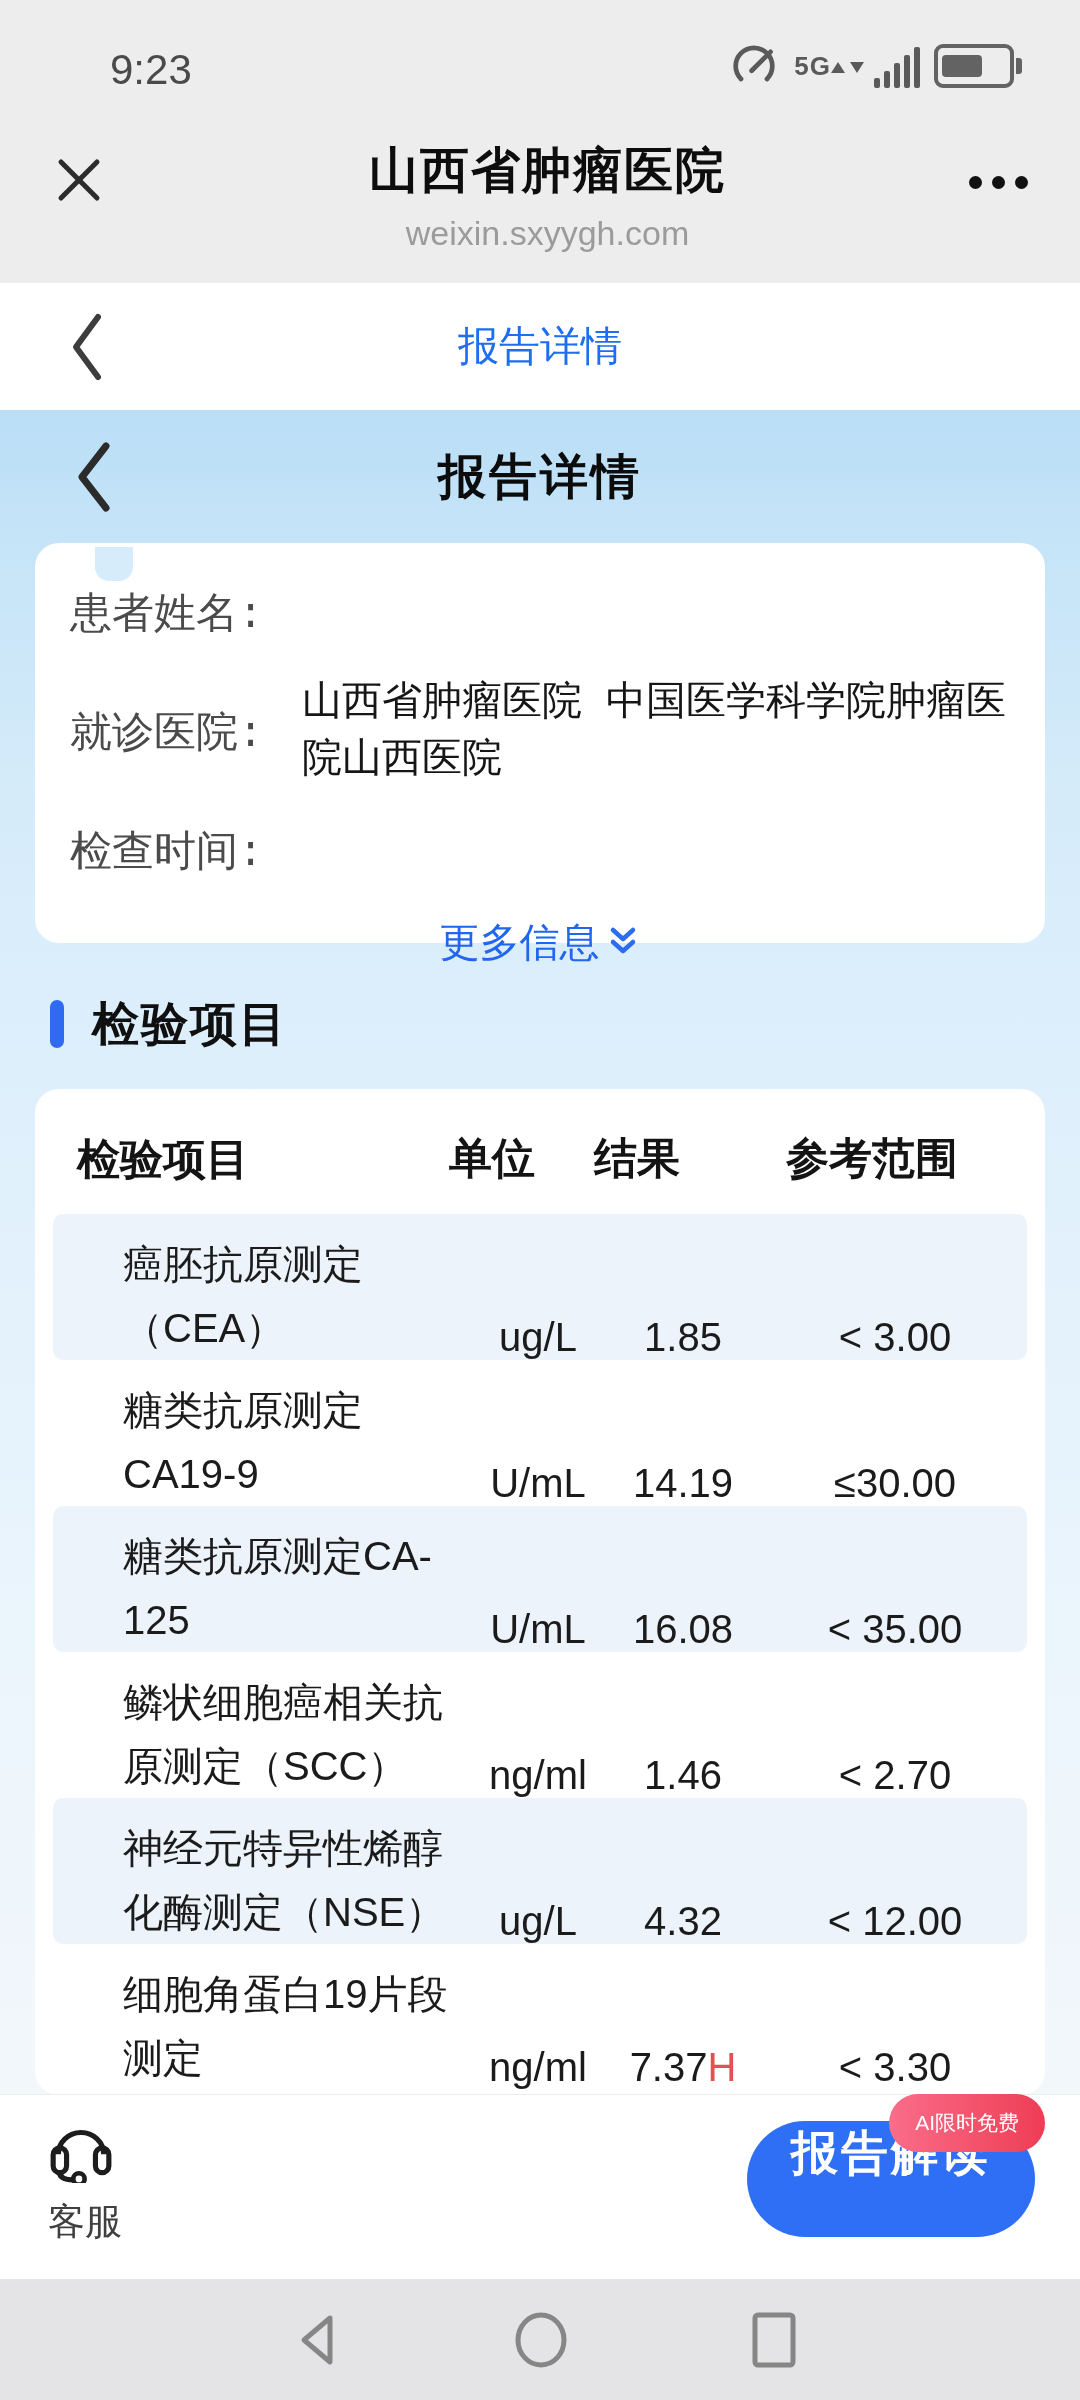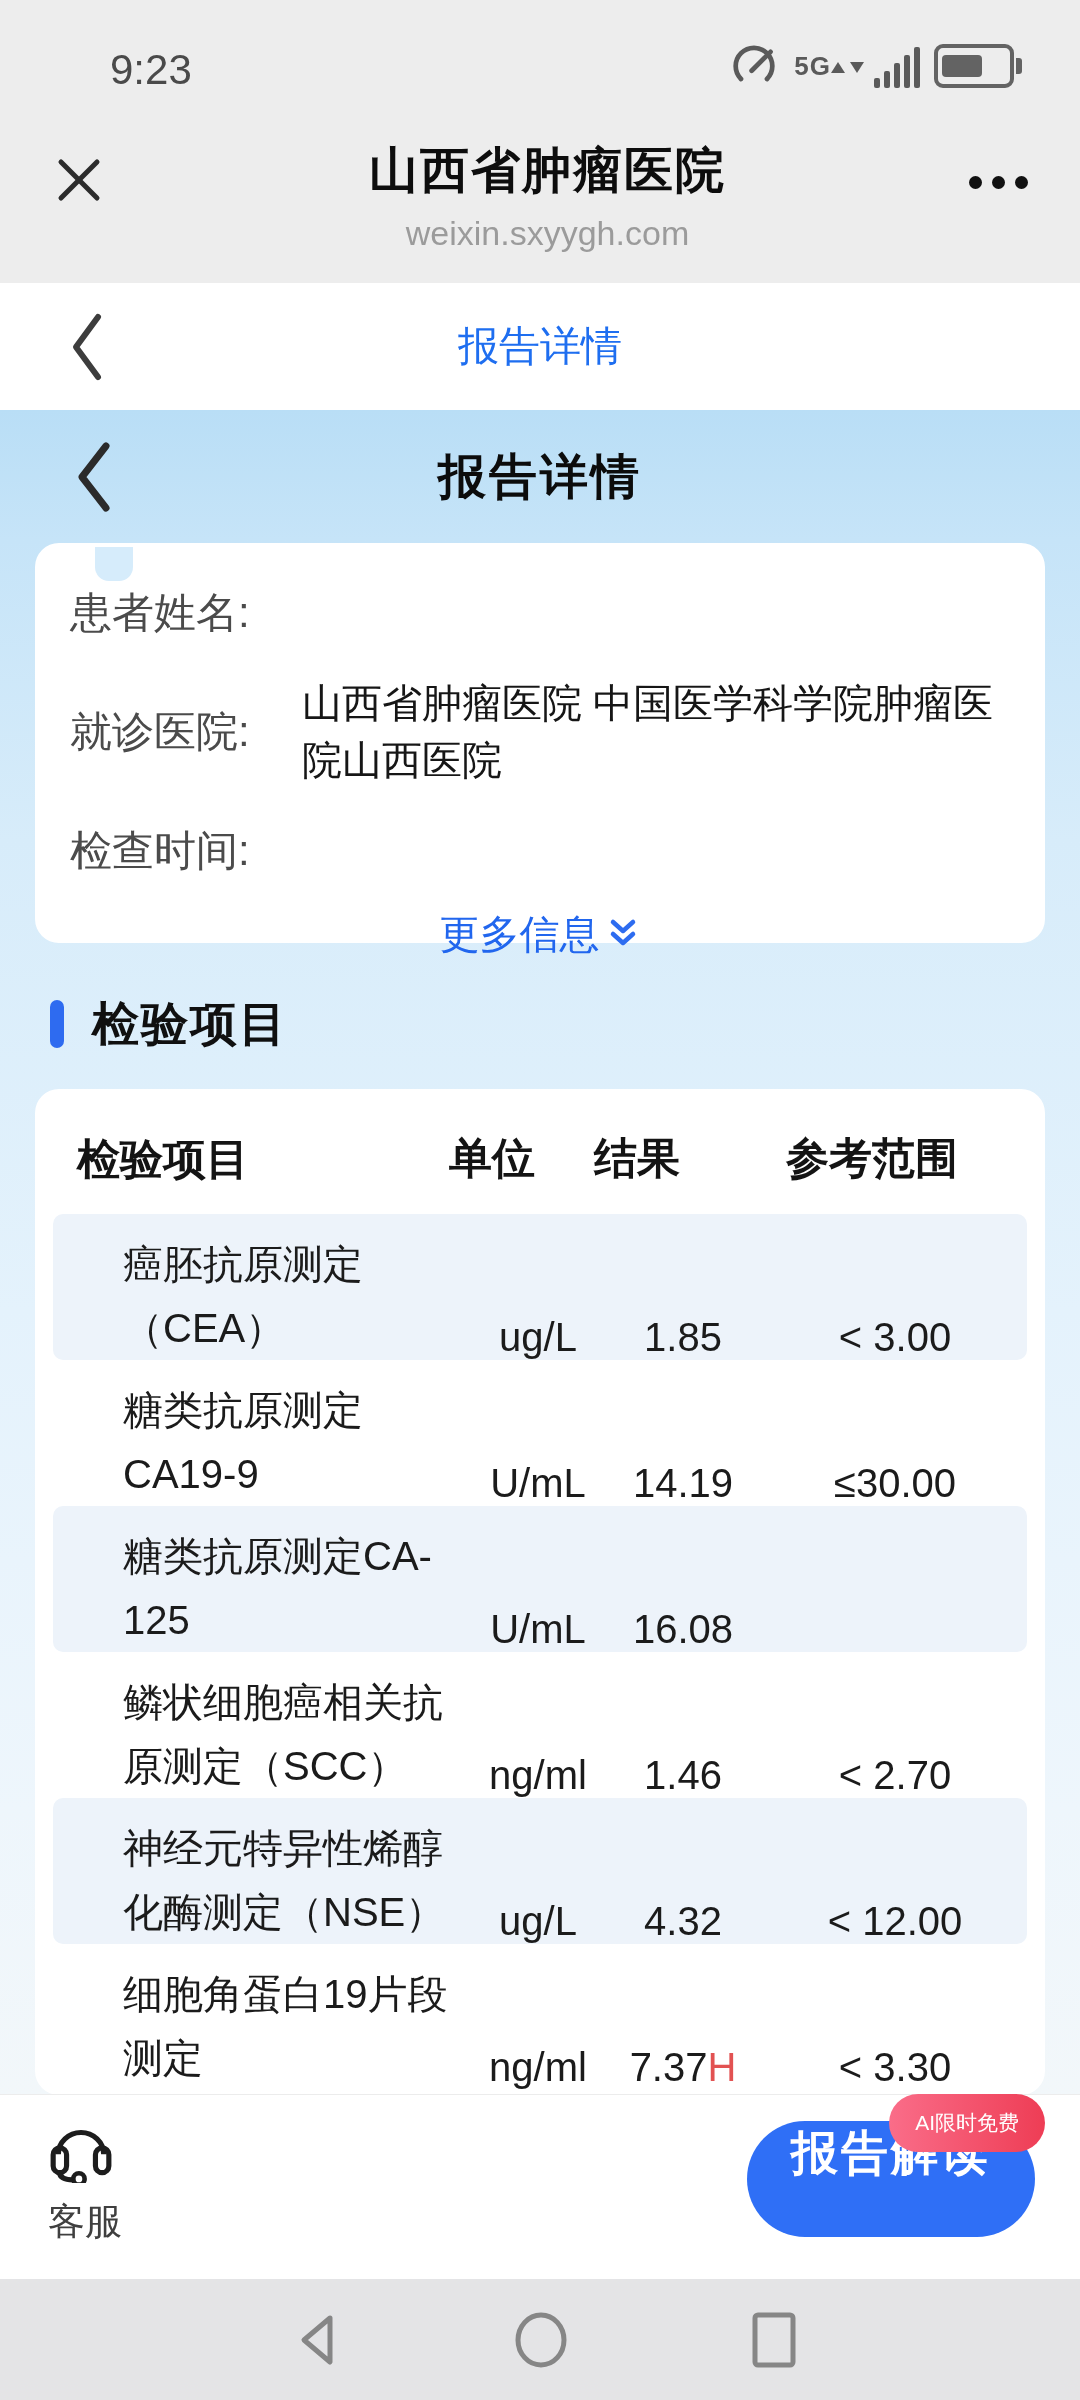--- a/index.html
+++ b/index.html
@@ -32,26 +32,26 @@
   .wx-dots span{width:13px;height:13px;border-radius:50%;background:#111;}
   
   .web-nav{height:127px;background:#ffffff;position:relative;display:flex;align-items:center;justify-content:center;}
   .web-back{position:absolute;left:64px;top:24px;}
   .web-title{font-size:41px;color:#1e6ef0;font-weight:500;}
   
   .page{height:1685px;background:linear-gradient(180deg,#b9def6 0px,#c6e4f8 130px,#d7ecfa 430px,#e4f2fc 900px,#eef6fc 1400px,#f2f7fa 100%);position:relative;}
   .page-header{height:133px;position:relative;display:flex;align-items:center;justify-content:center;}
   .page-back{position:absolute;left:70px;top:28px;}
   .page-title{font-size:48px;font-weight:bold;color:#0c0c0c;letter-spacing:3px;}
-  .info-card{margin:0 35px;height:400px;background:#fff;border-radius:24px;position:relative;padding:42px 38px 0 35px;box-sizing:border-box;}
+  .info-card{margin:0 35px;height:400px;background:#fff;border-radius:24px;position:relative;padding:42px 38px 0 35px;box-sizing:border-box;font-family:Liberation Mono, monospace;}
   .card-notch{position:absolute;left:60px;top:4px;width:38px;height:34px;background:#d6ecfb;border-radius:0 0 14px 14px;}
   .field{display:flex;align-items:center;margin-bottom:34px;}
   .field-label{width:212px;font-size:42px;color:#4b4b4b;flex:none;}
   .field-value{flex:1;font-size:40px;color:#161616;line-height:1.43;margin-left:20px;}
-  .more-link{margin-top:28px;text-align:center;font-size:40px;color:#2166ee;display:flex;align-items:center;justify-content:center;gap:8px;}
+  .more-link{margin-top:36px;text-align:center;font-size:40px;color:#2166ee;display:flex;align-items:center;justify-content:center;gap:8px;}
   .section-row{margin:56px 0 0 50px;height:50px;display:flex;align-items:center;}
   .section-bar{width:14px;height:48px;border-radius:8px;background:#2e6bf0;margin-right:28px;}
   .section-title{font-size:47px;font-weight:bold;color:#101010;letter-spacing:2px;}
   .table-card{margin:40px 35px 0 35px;height:1006px;background:#fff;border-radius:24px;overflow:hidden;}
   .thead{display:flex;margin:0 18px;padding:36px 0 20px 0;font-size:43px;font-weight:bold;color:#141414;align-items:center;}
   .trow{display:flex;align-items:flex-end;margin:0 18px;min-height:146px;border-radius:10px;font-size:40px;color:#1b1b1b;padding-left:46px;}
   .trow.alt{background:#edf3fa;}
   .c-name{width:350px;padding-left:24px;line-height:1.6;}
   .c-unit{width:130px;text-align:center;}
   .c-result{width:160px;text-align:center;white-space:nowrap;}
@@ -183,20 +183,21 @@
       <div class="trow">
         <span class="c-name">糖类抗原测定CA19-9</span>
         <span class="c-unit">U/mL</span>
         <span class="c-result"><span>14.19</span><span class="flag"></span></span>
         <span class="c-range">≤30.00</span>
       </div>
       <div class="trow alt">
         <span class="c-name">糖类抗原测定CA-125</span>
         <span class="c-unit">U/mL</span>
         <span class="c-result"><span>16.08</span><span class="flag"></span></span>
+        <span class="c-range">&lt; 35.00</span>
       </div>
       <div class="trow">
         <span class="c-name">鳞状细胞癌相关抗原测定（SCC）</span>
         <span class="c-unit">ng/ml</span>
         <span class="c-result"><span>1.46</span><span class="flag"></span></span>
         <span class="c-range">&lt; 2.70</span>
       </div>
       <div class="trow alt">
         <span class="c-name">神经元特异性烯醇化酶测定（NSE）</span>
         <span class="c-unit">ug/L</span>

